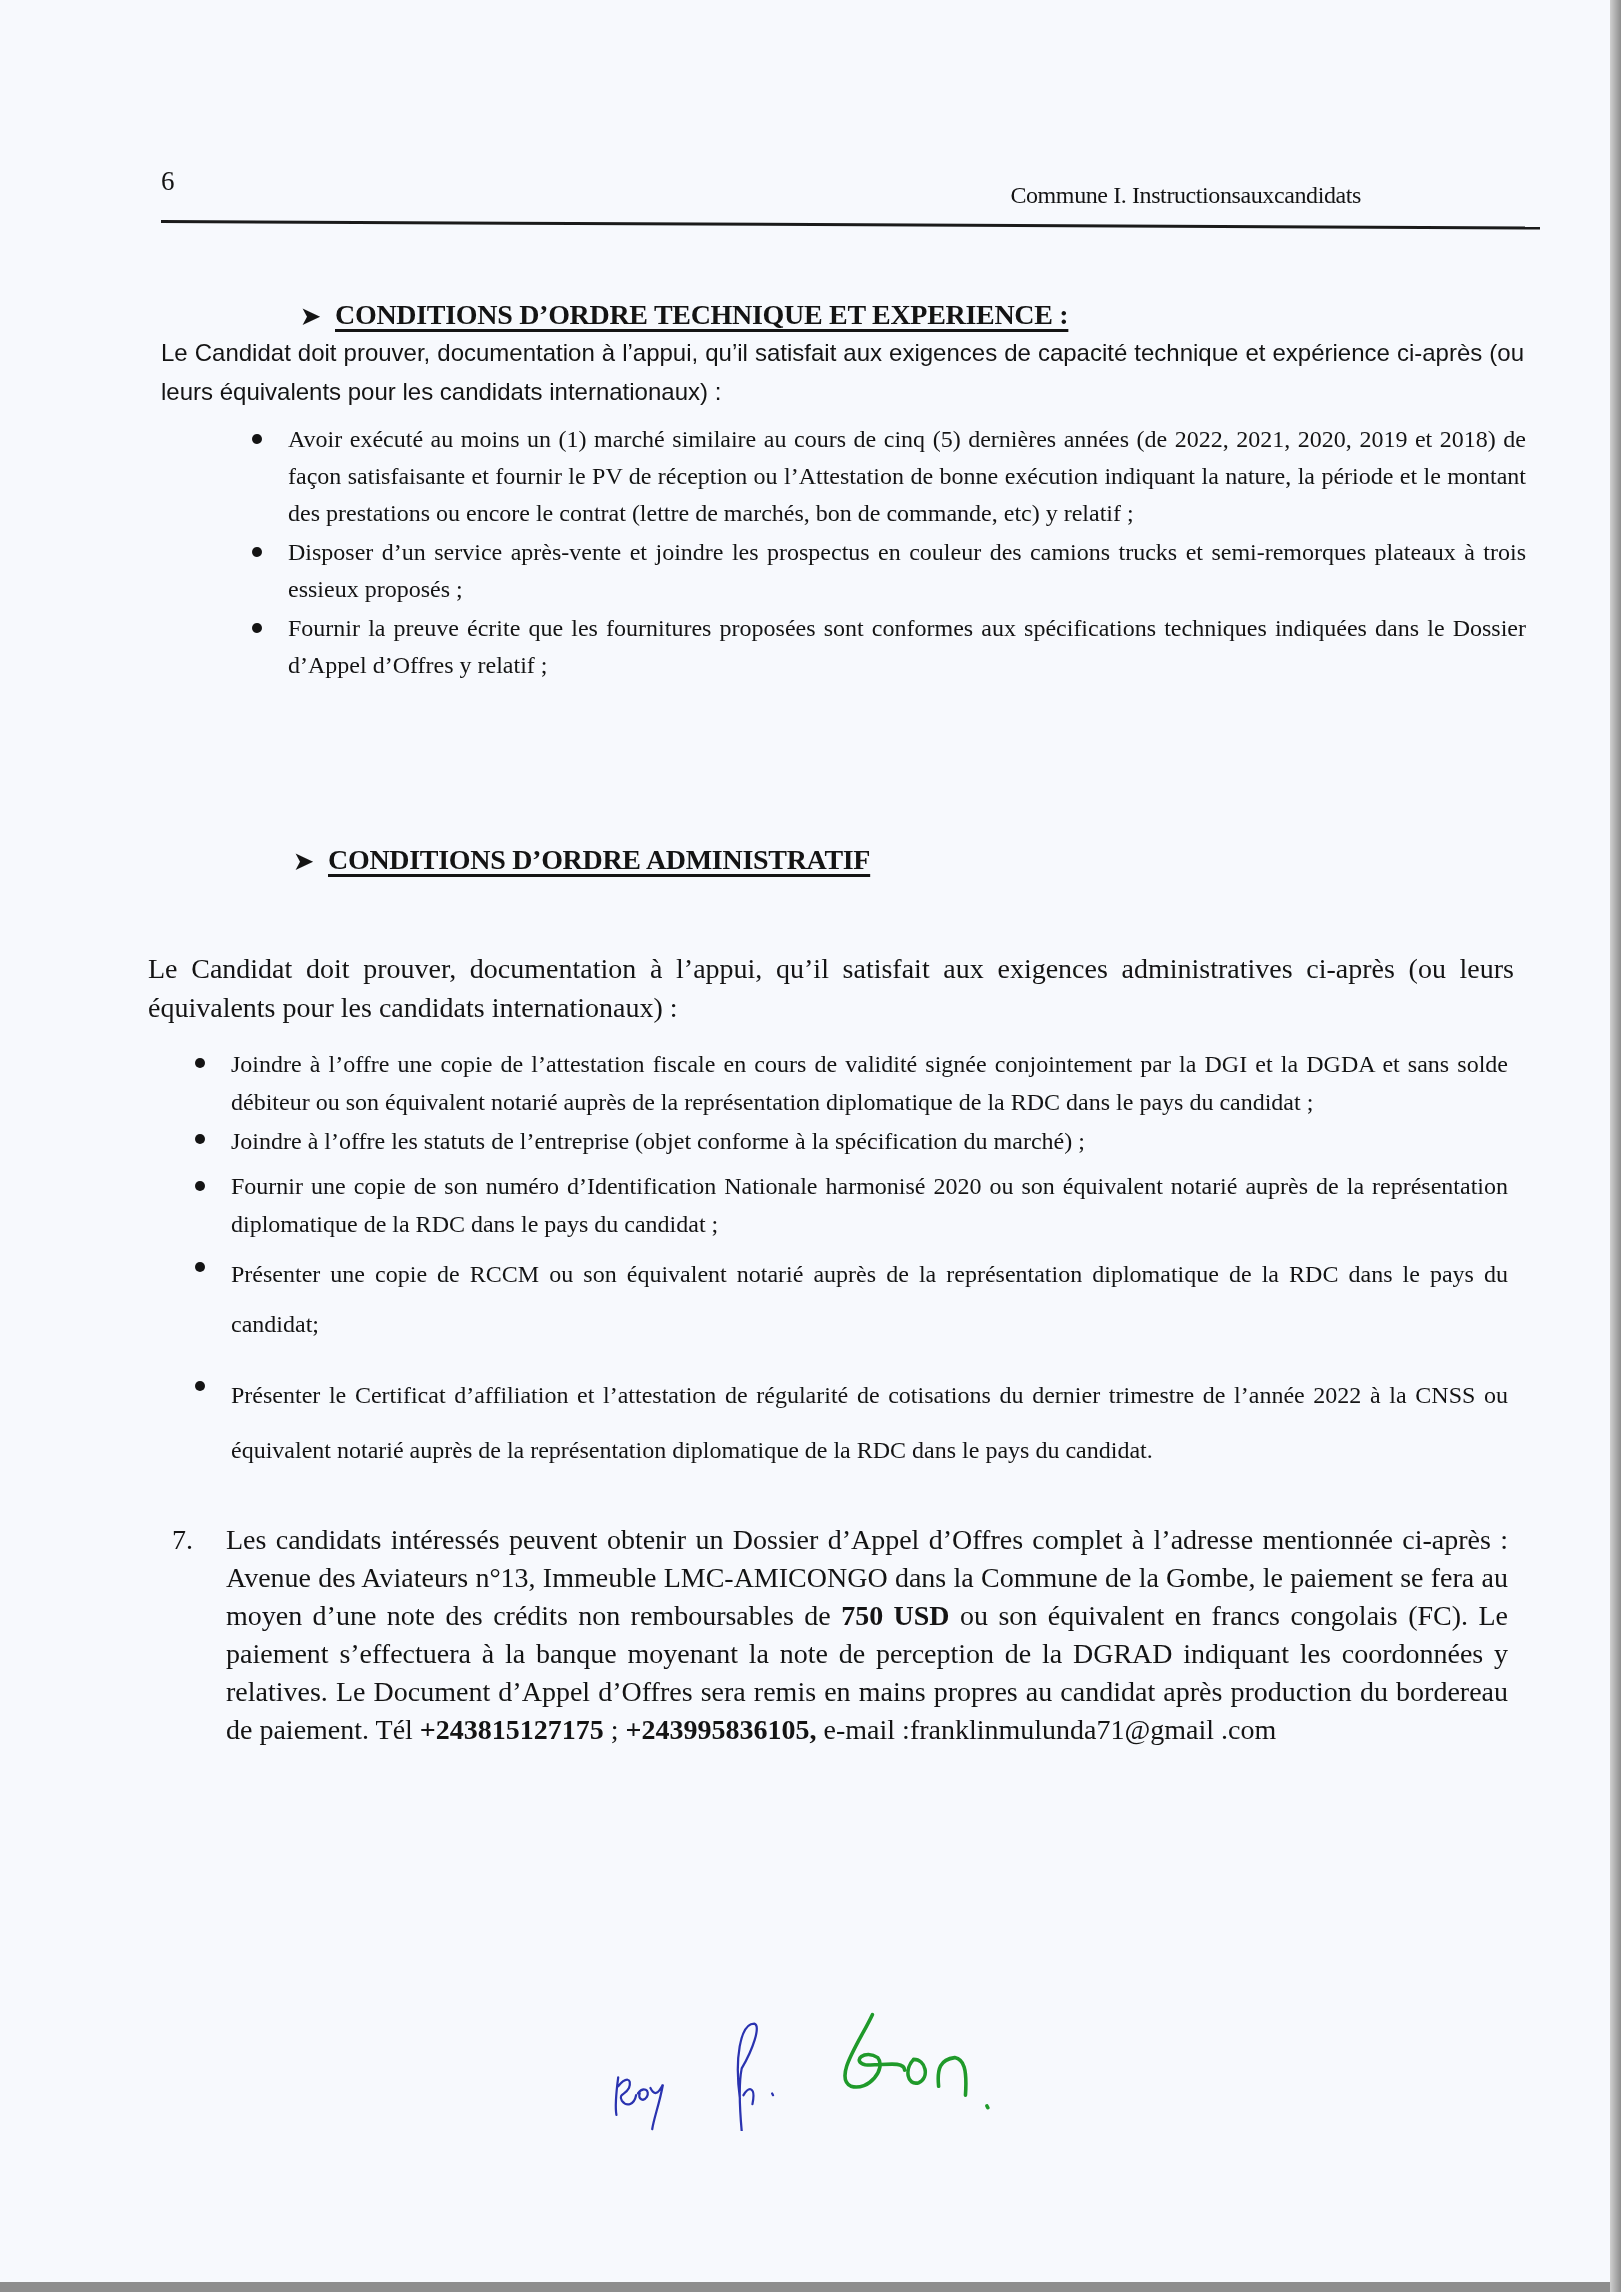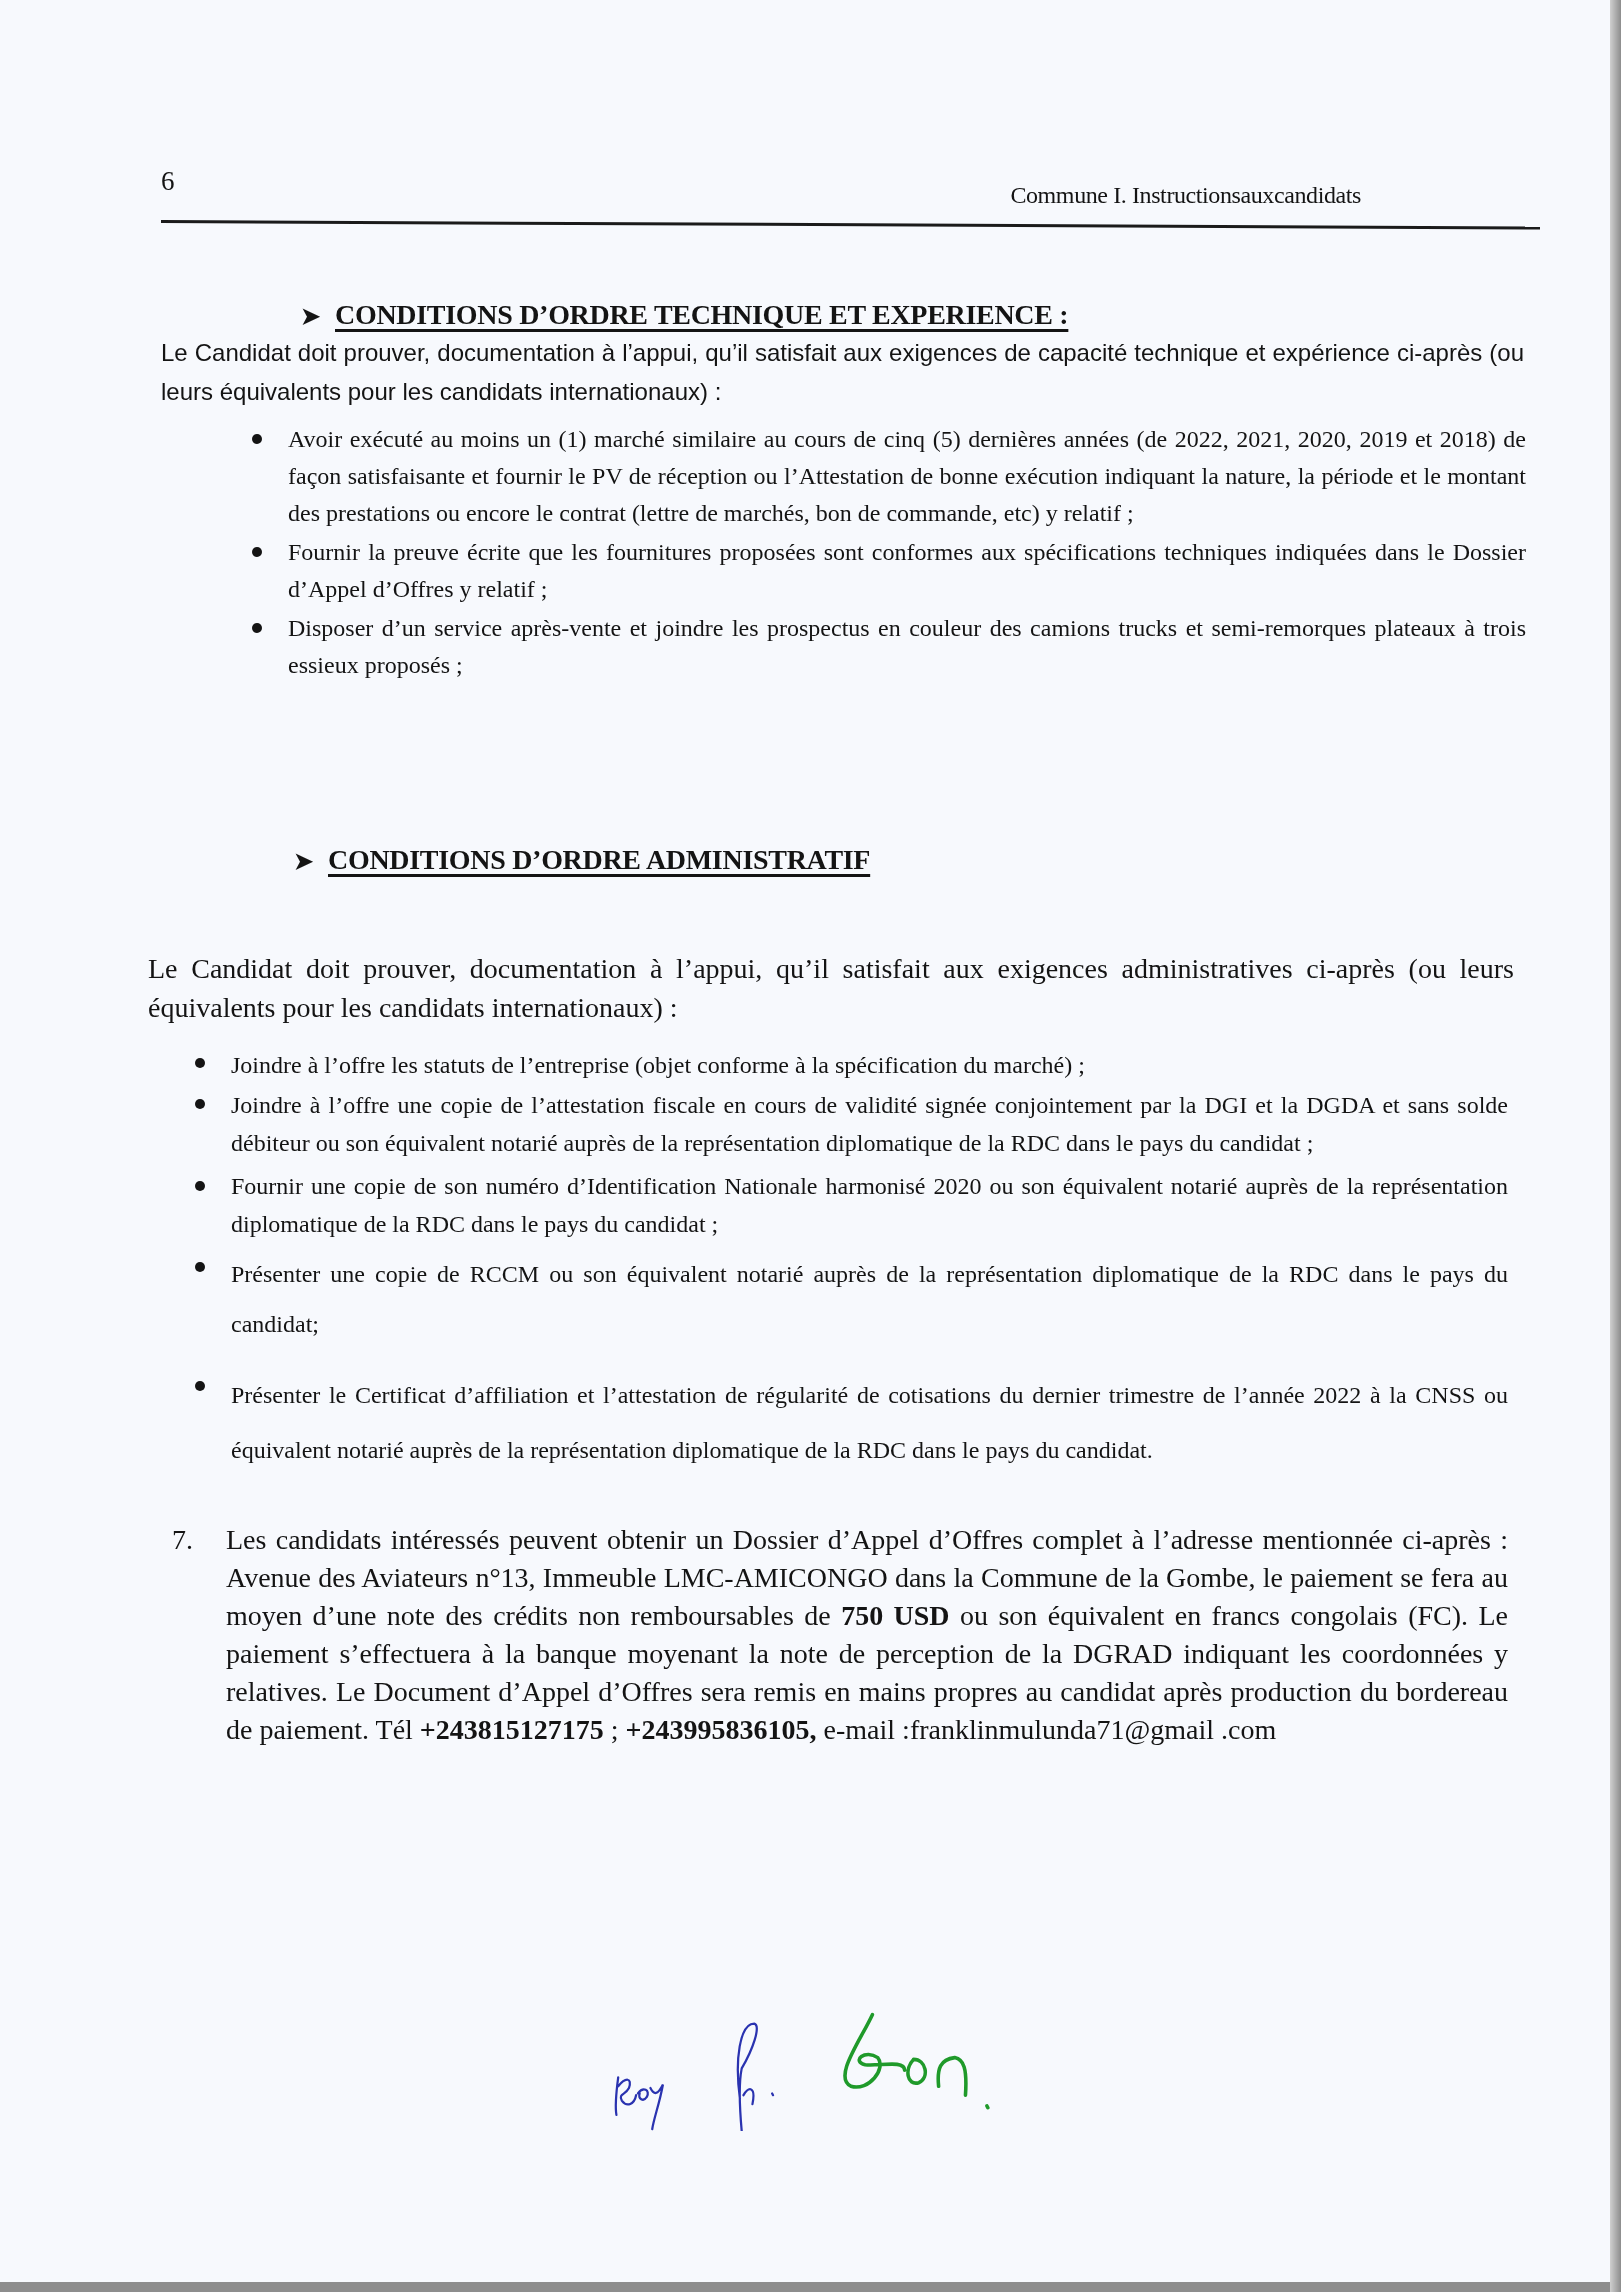--- a/index.html
+++ b/index.html
@@ -53,33 +53,33 @@
   </div>
 
   <div class="heading" style="left:301px; top:299px;">
     <span class="arrow">➤</span><span class="text">CONDITIONS D’ORDRE TECHNIQUE ET EXPERIENCE :</span>
   </div>
 
   <p class="para sans" style="left:161px; top:333px; width:1363px; margin:0;">Le Candidat doit prouver, documentation à l’appui, qu’il satisfait aux exigences de capacité technique et expérience ci-après (ou leurs équivalents pour les candidats internationaux) :</p>
 
   <ul class="bullets" style="left:288px; top:421px; width:1238px;">
     <li><span class="dot"></span><span>Avoir exécuté au moins un (1) marché similaire au cours de cinq (5) dernières années (de 2022, 2021, 2020, 2019 et 2018) de façon satisfaisante et fournir le PV de réception ou l’Attestation de bonne exécution indiquant la nature, la période et le montant des prestations ou encore le contrat (lettre de marchés, bon de commande, etc) y relatif ;</span></li>
+    <li style="margin-top:1.8px;"><span class="dot"></span><span>Disposer d’un service après-vente et joindre les prospectus en couleur des camions trucks et semi-remorques plateaux à trois essieux proposés ;</span></li>
     <li style="margin-top:1.8px;"><span class="dot"></span><span>Fournir la preuve écrite que les fournitures proposées sont conformes aux spécifications techniques indiquées dans le Dossier d’Appel d’Offres y relatif ;</span></li>
-    <li style="margin-top:1.8px;"><span class="dot"></span><span>Disposer d’un service après-vente et joindre les prospectus en couleur des camions trucks et semi-remorques plateaux à trois essieux proposés ;</span></li>
   </ul>
 
   <div class="heading" style="left:294px; top:844px;">
     <span class="arrow">➤</span><span class="text">CONDITIONS D’ORDRE ADMINISTRATIF</span>
   </div>
 
   <p class="para" style="left:148px; top:949px; width:1366px; margin:0; font-size:28px; line-height:39px;">Le Candidat doit prouver, documentation à l’appui, qu’il satisfait aux exigences administratives ci-après (ou leurs équivalents pour les candidats internationaux) :</p>
 
   <ul class="bullets" style="left:231px; top:1045px; width:1277px;">
+    <li style="line-height:38px;"><span class="dot"></span><span>Joindre à l’offre une copie de l’attestation fiscale en cours de validité signée conjointement par la DGI et la DGDA et sans solde débiteur ou son équivalent notarié auprès de la représentation diplomatique de la RDC dans le pays du candidat ;</span></li>
     <li style="line-height:41px;"><span class="dot"></span><span>Joindre à l’offre les statuts de l’entreprise (objet conforme à la spécification du marché) ;</span></li>
-    <li style="line-height:38px;"><span class="dot"></span><span>Joindre à l’offre une copie de l’attestation fiscale en cours de validité signée conjointement par la DGI et la DGDA et sans solde débiteur ou son équivalent notarié auprès de la représentation diplomatique de la RDC dans le pays du candidat ;</span></li>
     <li style="line-height:38px; margin-top:5.4px;"><span class="dot"></span><span>Fournir une copie de son numéro d’Identification Nationale harmonisé 2020 ou son équivalent notarié auprès de la représentation diplomatique de la RDC dans le pays du candidat ;</span></li>
     <li style="line-height:50px; margin-top:5.4px;font-family:Liberation Serif, serif;"><span class="dot"></span><span>Présenter une copie de RCCM ou son équivalent notarié auprès de la représentation diplomatique de la RDC dans le pays du candidat;</span></li>
     <li style="line-height:55px; margin-top:19px;"><span class="dot"></span><span>Présenter le Certificat d’affiliation et l’attestation de régularité de cotisations du dernier trimestre de l’année 2022 à la CNSS ou équivalent notarié auprès de la représentation diplomatique de la RDC dans le pays du candidat.</span></li>
   </ul>
 
   <div class="numbered" style="left:226px; top:1521px; width:1282px;">
     <span class="num">7.</span>
     <span>Les candidats intéressés peuvent obtenir un Dossier d’Appel d’Offres complet à l’adresse mentionnée ci-après : Avenue des Aviateurs n°13, Immeuble LMC-AMICONGO dans la Commune de la Gombe, le paiement se fera au moyen d’une note des crédits non remboursables de </span><b>750 USD</b><span> ou son équivalent en francs congolais (FC).  Le paiement s’effectuera à la banque moyenant la note de perception de la DGRAD indiquant  les coordonnées y relatives. Le Document d’Appel d’Offres sera remis en mains propres au candidat après production du bordereau de paiement. Tél </span><b>+243815127175</b><span> ; </span><b>+243995836105,</b><span> e-mail :franklinmulunda71@gmail .com</span>
   </div>
 

